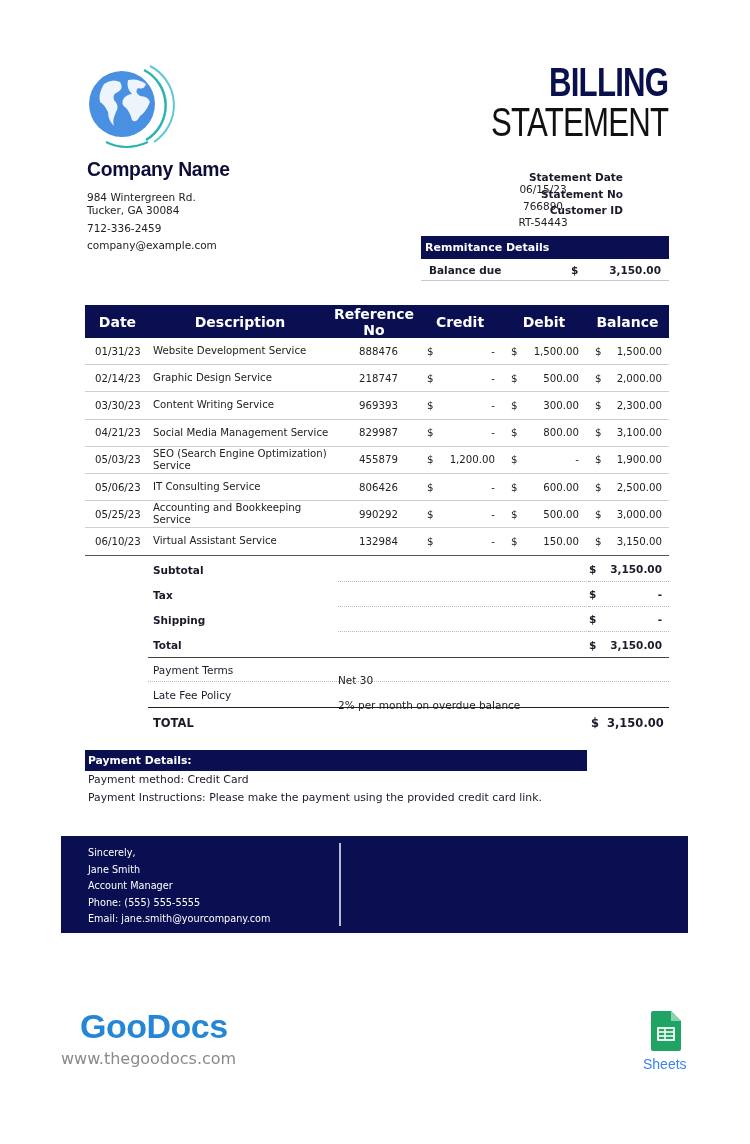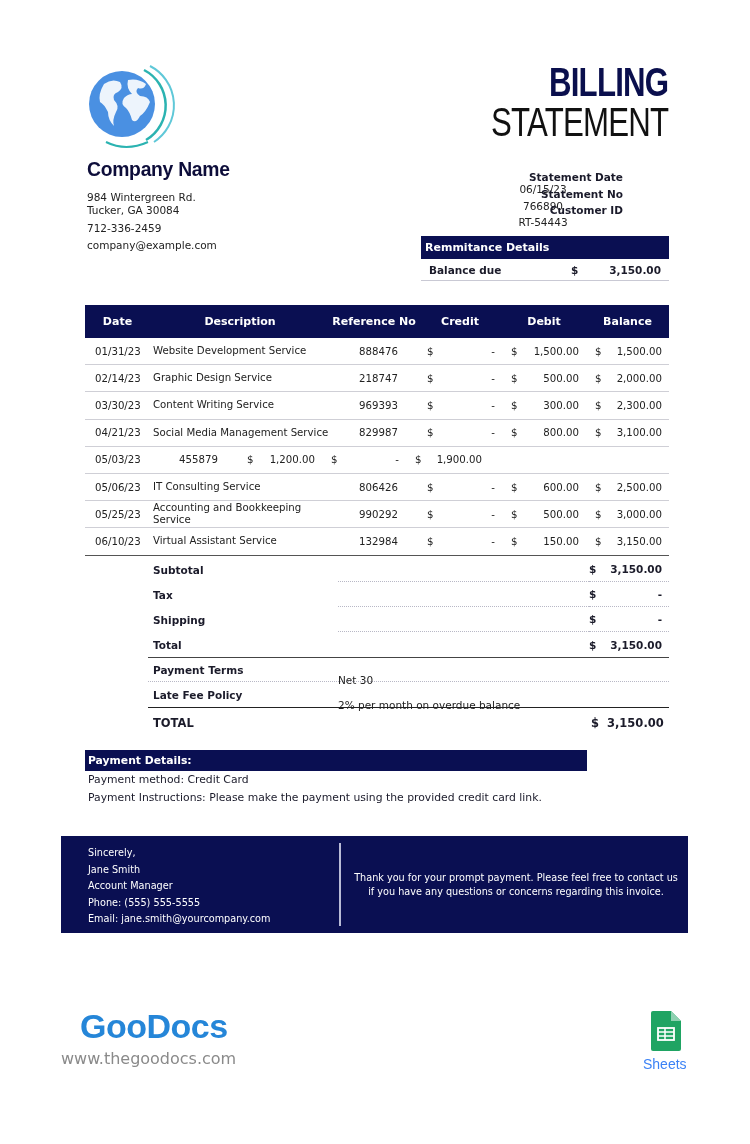--- a/index.html
+++ b/index.html
@@ -29,21 +29,21 @@
 
   .remit { position: absolute; left: 421px; top: 236px; width: 248px; }
   .remit-head { background: #0a0f52; color: #fff; font-size: 11px; font-weight: 700; height: 23px; line-height: 23px; padding-left: 4px; }
   .remit-row { display: flex; height: 22px; align-items: center; font-size: 10.5px; padding: 0 8px; border-bottom: 1px solid #c9c9d4; }
   .remit-row .lbl { flex: 1; font-weight: 700; }
   .remit-row .cur { width: 20px; font-weight: 700; }
   .remit-row .amt { width: 70px; text-align: right; font-weight: 700; }
 
   
   .tbl { position: absolute; left: 85px; top: 305px; width: 584px; font-size: 10.2px; }
-  .thead { display: flex; background: #0a0f52; color: #fff; font-weight: 700; height: 33px; align-items: center; font-size: 11px; }
+  .thead { display: flex; background: #0a0f52; color: #fff; font-weight: 700; height: 33px; align-items: center; font-size: 14px; }
   .thead div { text-align: center; }
   .c-date { width: 65px; }
   .c-desc { width: 180px; }
   .c-ref { width: 88px; }
   .c-cr { width: 84px; }
   .c-db { width: 84px; }
   .c-bal { width: 83px; }
   .trow { display: flex; height: 27.2px; align-items: center; border-bottom: 1.5px solid #cfcfd6; color: #222; }
   .trow:last-child { border-bottom: 1.5px solid #555; }
   .trow .c-date { padding-left: 10px; }
@@ -58,21 +58,21 @@
   .s-row { display: flex; height: 25px; align-items: center; position: relative; }
   .s-label { width: 190px; font-weight: 700; padding-left: 5px; color: #1a1a2a; }
   .s-mid { flex: 1; height: 100%; border-bottom: 1px dotted #b8b8c6; }
   .s-row.nob .s-mid { border-bottom: none; }
   .s-amt { width: 80px; display: flex; font-weight: 700; padding-right: 7px; height: 100%; align-items: center; border-bottom: 1px dotted #b8b8c6; }
   .s-row.nob .s-amt { border-bottom: none; }
   .s-amt .cur { width: 20px; padding-left: 0; }
   .s-amt .val { flex: 1; text-align: right; }
   .s-wide { border-top: 1.5px solid #444; }
   .t-row { display: flex; height: 25px; align-items: center; }
-  .t-label { width: 190px; font-weight: 700; padding-left: 5px; }
+  .t-label { width: 190px; font-weight: 400; padding-left: 5px; }
   .t-value { flex: 1; padding-left: 0; color: #222; margin-top: 20px; }
   .t-row.dot { border-bottom: 1px dotted #b8b8c6; }
   .grand { display: flex; height: 30px; align-items: center; border-top: 1.5px solid #222; font-weight: 700; font-size: 11.5px; }
   .grand .lbl { width: 190px; padding-left: 5px; }
   .grand .sp { flex: 1; }
   .grand .cur { width: 16px; }
   .grand .val { width: 62px; text-align: right; padding-right: 7px; }
 
   
   .pay { position: absolute; left: 85px; top: 750px; width: 502px; font-size: 10.8px; }
@@ -217,20 +217,21 @@
           <span class="val">800.00</span>
         </div>
       <div class="c-bal money">
           <span class="cur">$</span>
           <span class="val">3,100.00</span>
         </div>
     </div>
 
     <div class="trow">
       <div class="c-date">05/03/23</div>
+      <div class="c-desc">SEO (Search Engine Optimization) Service</div>
       <div class="c-ref">455879</div>
       <div class="c-cr money">
           <span class="cur">$</span>
           <span class="val">1,200.00</span>
         </div>
       <div class="c-db money">
           <span class="cur">$</span>
           <span class="val">-</span>
         </div>
       <div class="c-bal money">
@@ -351,24 +352,20 @@
 
   <div class="band">
     <div class="band-left">
       <div>Sincerely,</div>
       <div>Jane Smith</div>
       <div>Account Manager</div>
       <div>Phone: (555) 555-5555</div>
       <div>Email: jane.smith@yourcompany.com</div>
     </div>
     <div class="band-div"></div>
-    <div class="band-right">
-      <div>Thank you for your prompt payment. Please feel free to contact us</div>
-      <div>if you have any questions or concerns regarding this invoice.</div>
-    </div>
   </div>
 
   <div class="goodocs">GooDocs</div>
   <div class="goodocs-url">www.thegoodocs.com</div>
 
   <svg class="sheets-icon" viewBox="0 0 30 40">
     <path d="M2 0 H20 L30 10 V38 a2 2 0 0 1 -2 2 H2 a2 2 0 0 1 -2 -2 V2 a2 2 0 0 1 2 -2z" fill="#1fa463"></path>
     <path d="M20 0 V10 H30z" fill="#8ed1b1"></path>
     <rect x="7" y="17" width="16" height="12" fill="none" stroke="#fff" stroke-width="1.8"></rect>
     <line x1="7" y1="21" x2="23" y2="21" stroke="#fff" stroke-width="1.5"></line>

